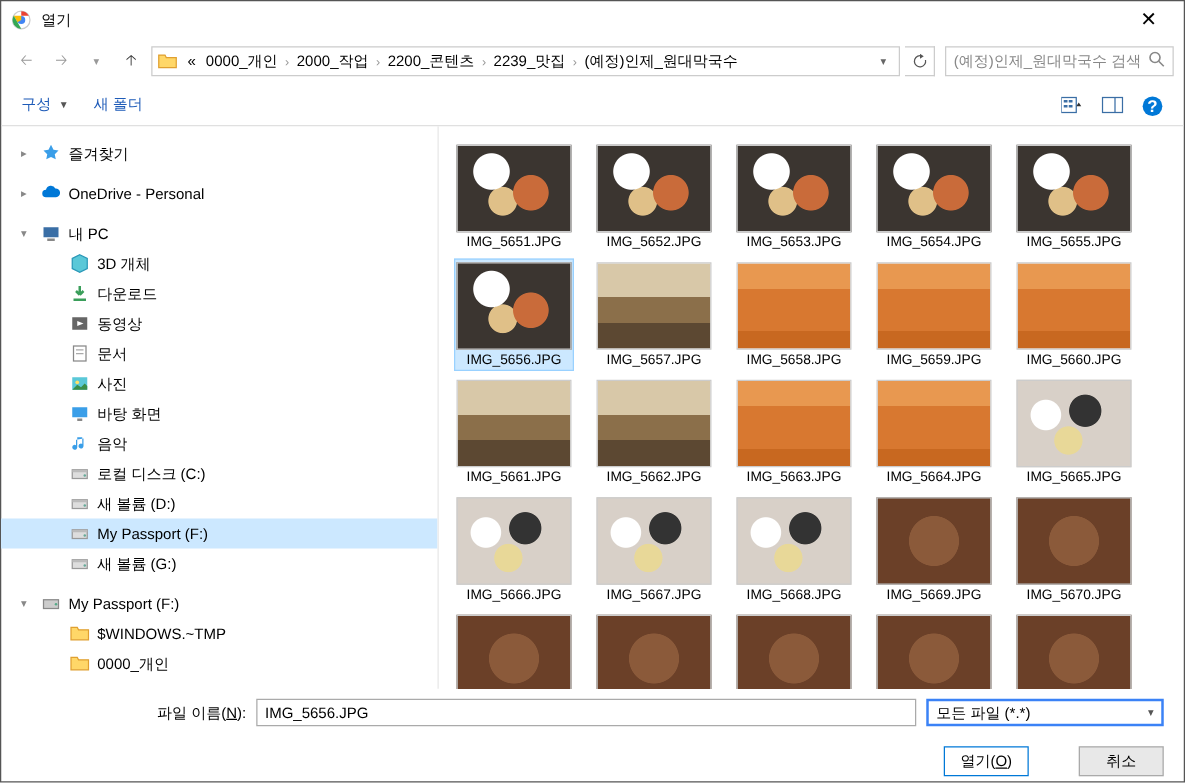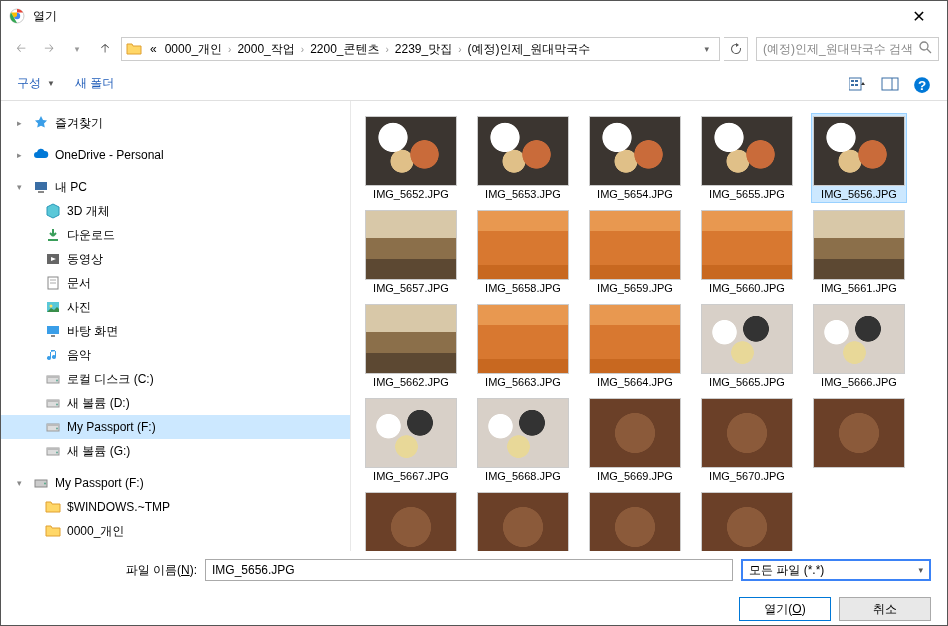--- a/index.html
+++ b/index.html
@@ -25,42 +25,42 @@
 .toolbar { height: 34px; display: flex; align-items: center; padding: 0 16px; gap: 36px; border-bottom: 1px solid #e0e0e0;}
 .toolbar-left { display:flex; gap:20px; align-items:center; color: #1e5bb8; }
 .toolbar-item { display:flex; align-items:center; gap:6px;}
 .toolbar-right { margin-left:auto; display:flex; gap:14px; align-items:center;}
 .tb-icon { width:18px; height:16px; display:inline-block;}
 .dd-sm { font-size:8px; color:#555;}
 
 .main { display: flex; height: 450px; }
 .sidebar { width: 350px; border-right: 1px solid #e8e8e8; overflow-y: auto; padding: 10px 0; }
 .tree-item { display: flex; align-items: center; height: 24px; padding-left: 16px; gap: 6px; cursor: default; }
-.tree-item.indented { padding-left: 28px; }
+.tree-item.indented { padding-left: 39px; }
 .tree-item.selected { background: #cce8ff; }
 .tree-item .exp { width:10px; font-size:9px; color:#888; visibility:hidden;}
 .tree-item.expandable .exp { visibility:visible;}
 .tree-icon { width:16px; height:16px; display:inline-flex; align-items:center; justify-content:center;}
 
 .content { flex: 1; overflow-y: auto; padding: 12px; }
 .grid { display: flex; flex-wrap: wrap; gap: 4px 16px; }
 .thumb-item { width: 96px; display: flex; flex-direction: column; align-items: center; padding: 2px; border: 1px solid transparent;}
 .thumb-item.selected { background: #cce8ff; border-color: #99d1ff; }
 .thumb-img { width: 92px; height: 70px; background: #ddd; border: 1px solid #ccc; position:relative; overflow:hidden;}
 .thumb-label { font-size: 11px; margin-top: 2px; text-align: center; white-space: nowrap;}
 
 .footer { padding: 8px 16px; }
 .filerow { display: flex; align-items: center; gap: 8px; margin-bottom: 16px;}
 .filerow label { width: 180px; text-align: right; }
 .filerow label u { text-decoration: underline;}
 .file-input { flex: 1; height: 22px; border: 1px solid #aaa; padding: 0 6px; }
 .filter-select { width: 190px; height: 22px; border: 2px solid #3b82f6; padding: 0 6px; display:flex; align-items:center;}
 .filter-select .dd { margin-left:auto; font-size:9px; color:#555;}
 .btnrow { display: flex; justify-content: flex-end; gap: 8px; }
-.btn { width: 92px; height: 24px; border: 1px solid #aaa; background: #e8e8e8; display:flex; align-items:center; justify-content:center;}
+.btn { width: 68px; height: 24px; border: 1px solid #aaa; background: #e8e8e8; display:flex; align-items:center; justify-content:center;margin-left:32px;}
 .btn.primary { border-color: #0078d7; background:#fff;}
 .btn u { text-decoration: underline;}
 
 
 .food { background: radial-gradient(circle at 30% 30%, #fff 0 18%, transparent 19%), radial-gradient(circle at 65% 55%, #c96b3a 0 20%, transparent 21%), radial-gradient(circle at 40% 65%, #e0c088 0 16%, transparent 17%), #3b3530; }
 .food.interior { background: linear-gradient(#d8c8a8 40%, #8b6f4a 40% 70%, #5c4832 70%); }
 .food.sign { background: linear-gradient(#e89850 30%, #d87830 30% 80%, #c86820 80%); }
 .food.soup { background: radial-gradient(circle at 50% 50%, #8b5a3a 0 35%, #6b4028 36%), #4b3020; }
 .food.plates { background: radial-gradient(circle at 25% 40%, #fff 0 15%, transparent 16%), radial-gradient(circle at 60% 35%, #333 0 18%, transparent 19%), radial-gradient(circle at 45% 70%, #e8d898 0 16%, transparent 17%), #d8d0c8; }
 </style>
@@ -325,20 +325,24 @@
           </span>
           <span>0000_개인</span>
         </div>
       </div>
   </div>
 
   <div class="content">
     <div class="grid" id="file-grid">
         <div class="thumb-item">
           <div class="thumb-img food"></div>
+          <div class="thumb-label">IMG_5651.JPG</div>
+        </div>
+        <div class="thumb-item">
+          <div class="thumb-img food"></div>
           <div class="thumb-label">IMG_5652.JPG</div>
         </div>
         <div class="thumb-item">
           <div class="thumb-img food"></div>
           <div class="thumb-label">IMG_5653.JPG</div>
         </div>
         <div class="thumb-item">
           <div class="thumb-img food"></div>
           <div class="thumb-label">IMG_5654.JPG</div>
         </div>

